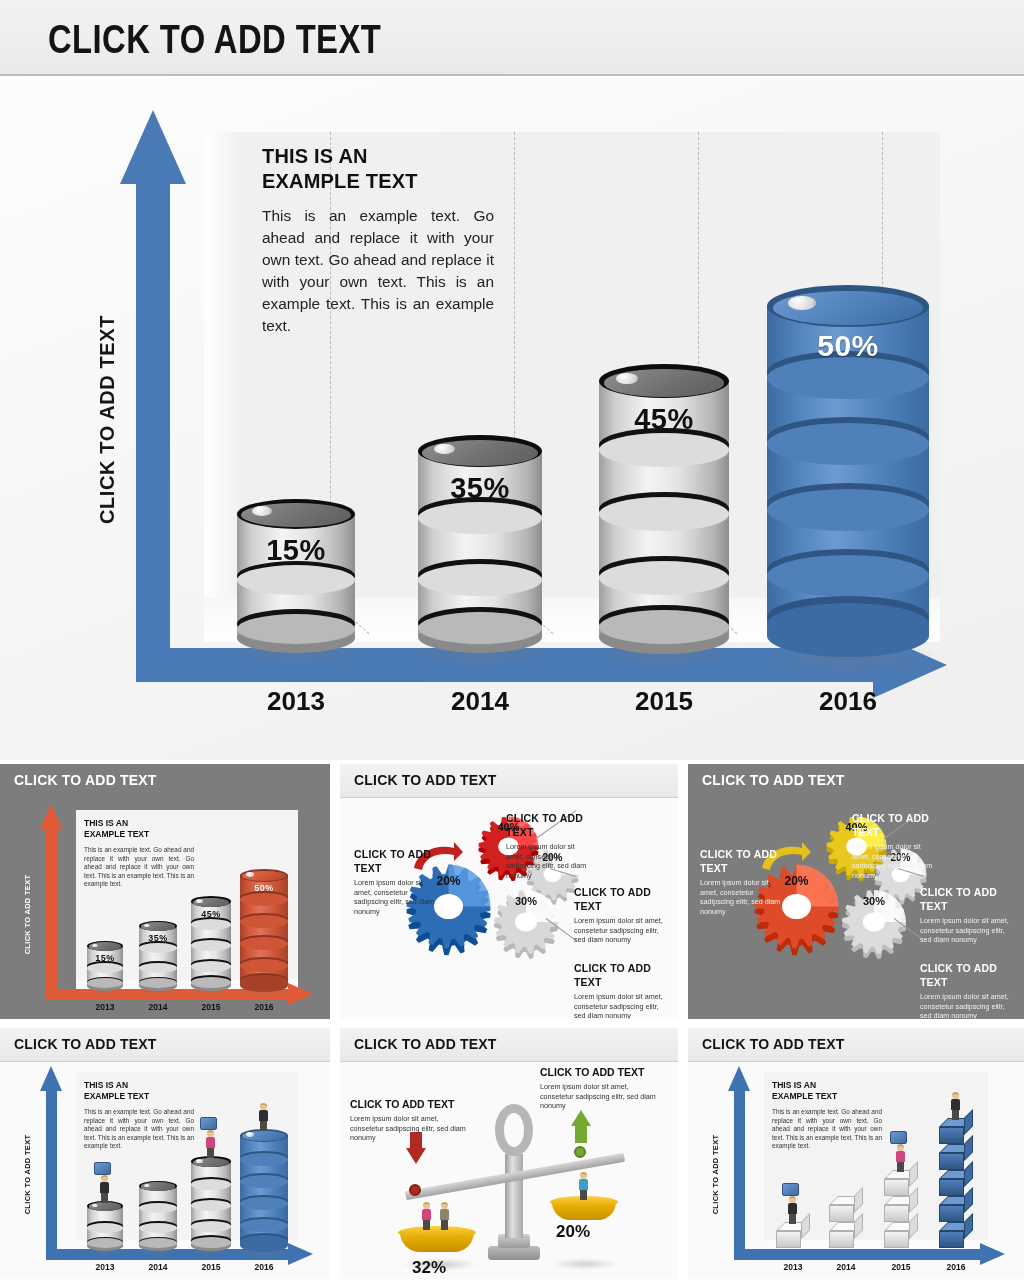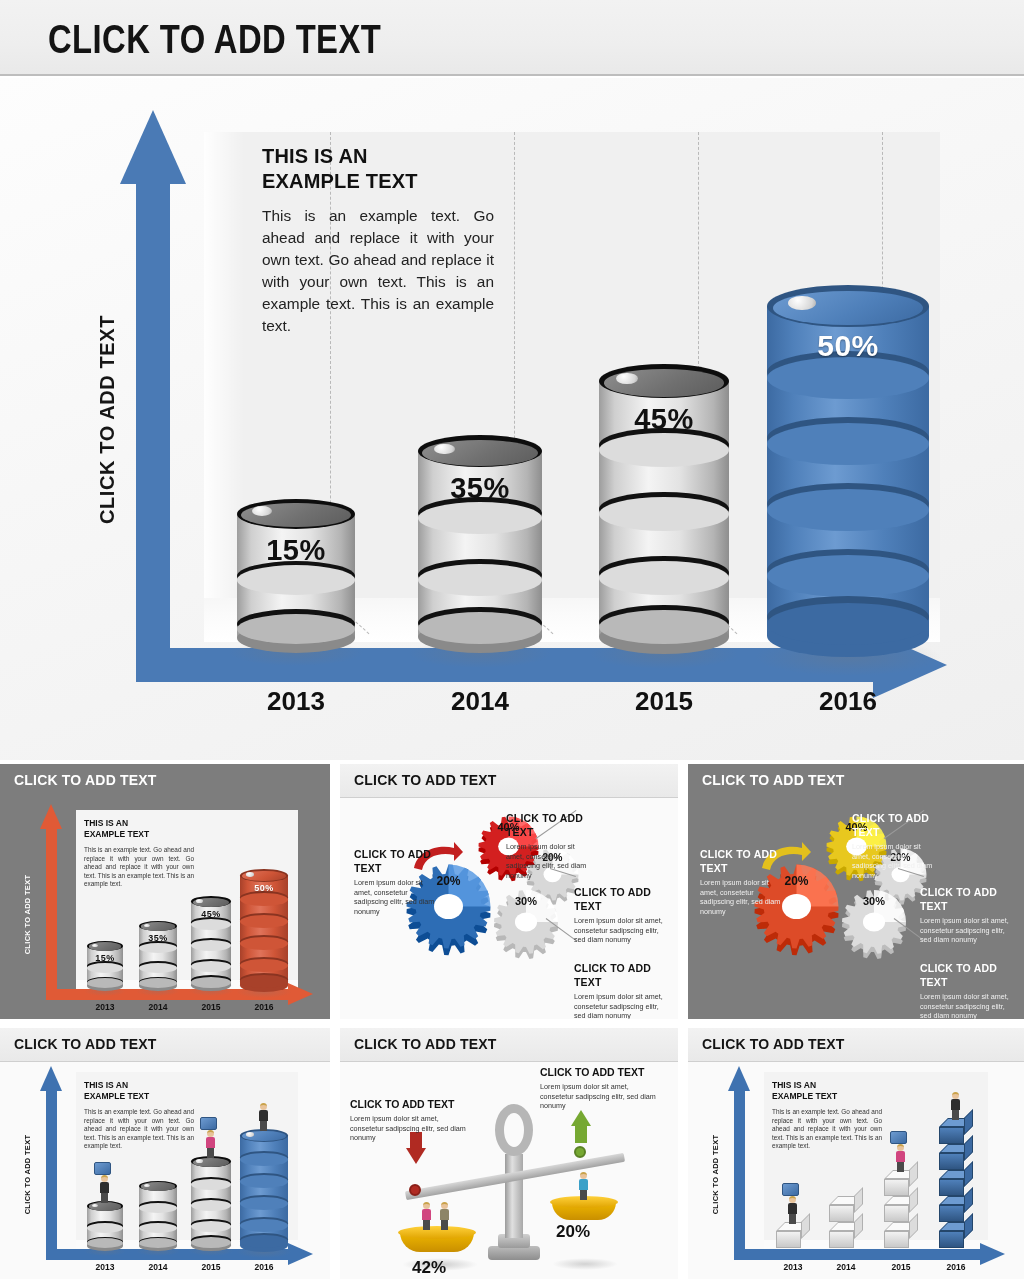--- a/index.html
+++ b/index.html
@@ -612,21 +612,21 @@
             <div style="position: absolute; left: 4px; top: 7px; width: 9px; height: 11px; background: rgb(58, 160, 200); border-radius: 2px 2px 0px 0px;"></div>
             <div style="position: absolute; left: 5px; top: 0px; width: 7px; height: 7px; border-radius: 50%; background: rgb(232, 195, 154); border-top: 2px solid rgb(201, 162, 74);"></div>
           </div>
           <div style="position: absolute; left: 231px; top: 48px; width: 0px; height: 0px; border-left: 10px solid transparent; border-right: 10px solid transparent; border-bottom: 16px solid rgb(118, 168, 50);"></div>
           <div style="position: absolute; left: 235px; top: 63px; width: 12px; height: 18px; background: rgb(118, 168, 50);"></div>
           <div style="position: absolute; left: 62px; top: 196px; width: 76px; height: 13px; border-radius: 50%; background: radial-gradient(rgba(150, 150, 150, 0.45), rgba(150, 150, 150, 0) 70%);"></div>
           <div style="position: absolute; left: 212px; top: 196px; width: 66px; height: 12px; border-radius: 50%; background: radial-gradient(rgba(150, 150, 150, 0.4), rgba(150, 150, 150, 0) 70%);"></div>
         </div>
       <div class="sc-head" style="left:10px;top:36px;width:120px">CLICK TO ADD TEXT</div>
       <div class="sc-body" style="left:10px;top:52px;width:118px">Lorem ipsum dolor sit amet, consetetur sadipscing elitr, sed diam nonumy</div>
-      <div class="sc-pct" style="left:72px;top:196px">42%</div>
+      <div class="sc-pct" style="left:72px;top:196px">32%</div>
       <div class="sc-head" style="left:200px;top:4px;width:130px">CLICK TO ADD TEXT</div>
       <div class="sc-body" style="left:200px;top:20px;width:122px">Lorem ipsum dolor sit amet, consetetur sadipscing elitr, sed diam nonumy</div>
       <div class="sc-pct" style="left:216px;top:160px">20%</div>
     </div>
   </div>
 
   <div class="thumb" style="left:688px;top:268px;width:336px;height:251px;background:#7d7d7d">
     <div class="th-head-bar" style="background:linear-gradient(180deg,#f2f2f2,#e9e9e9);border-bottom:1px solid #cfcfcf"></div>
     <div class="th-title" style="color:#141414">CLICK TO ADD TEXT</div>
     <div class="th-body" style="background:#fafafa">

